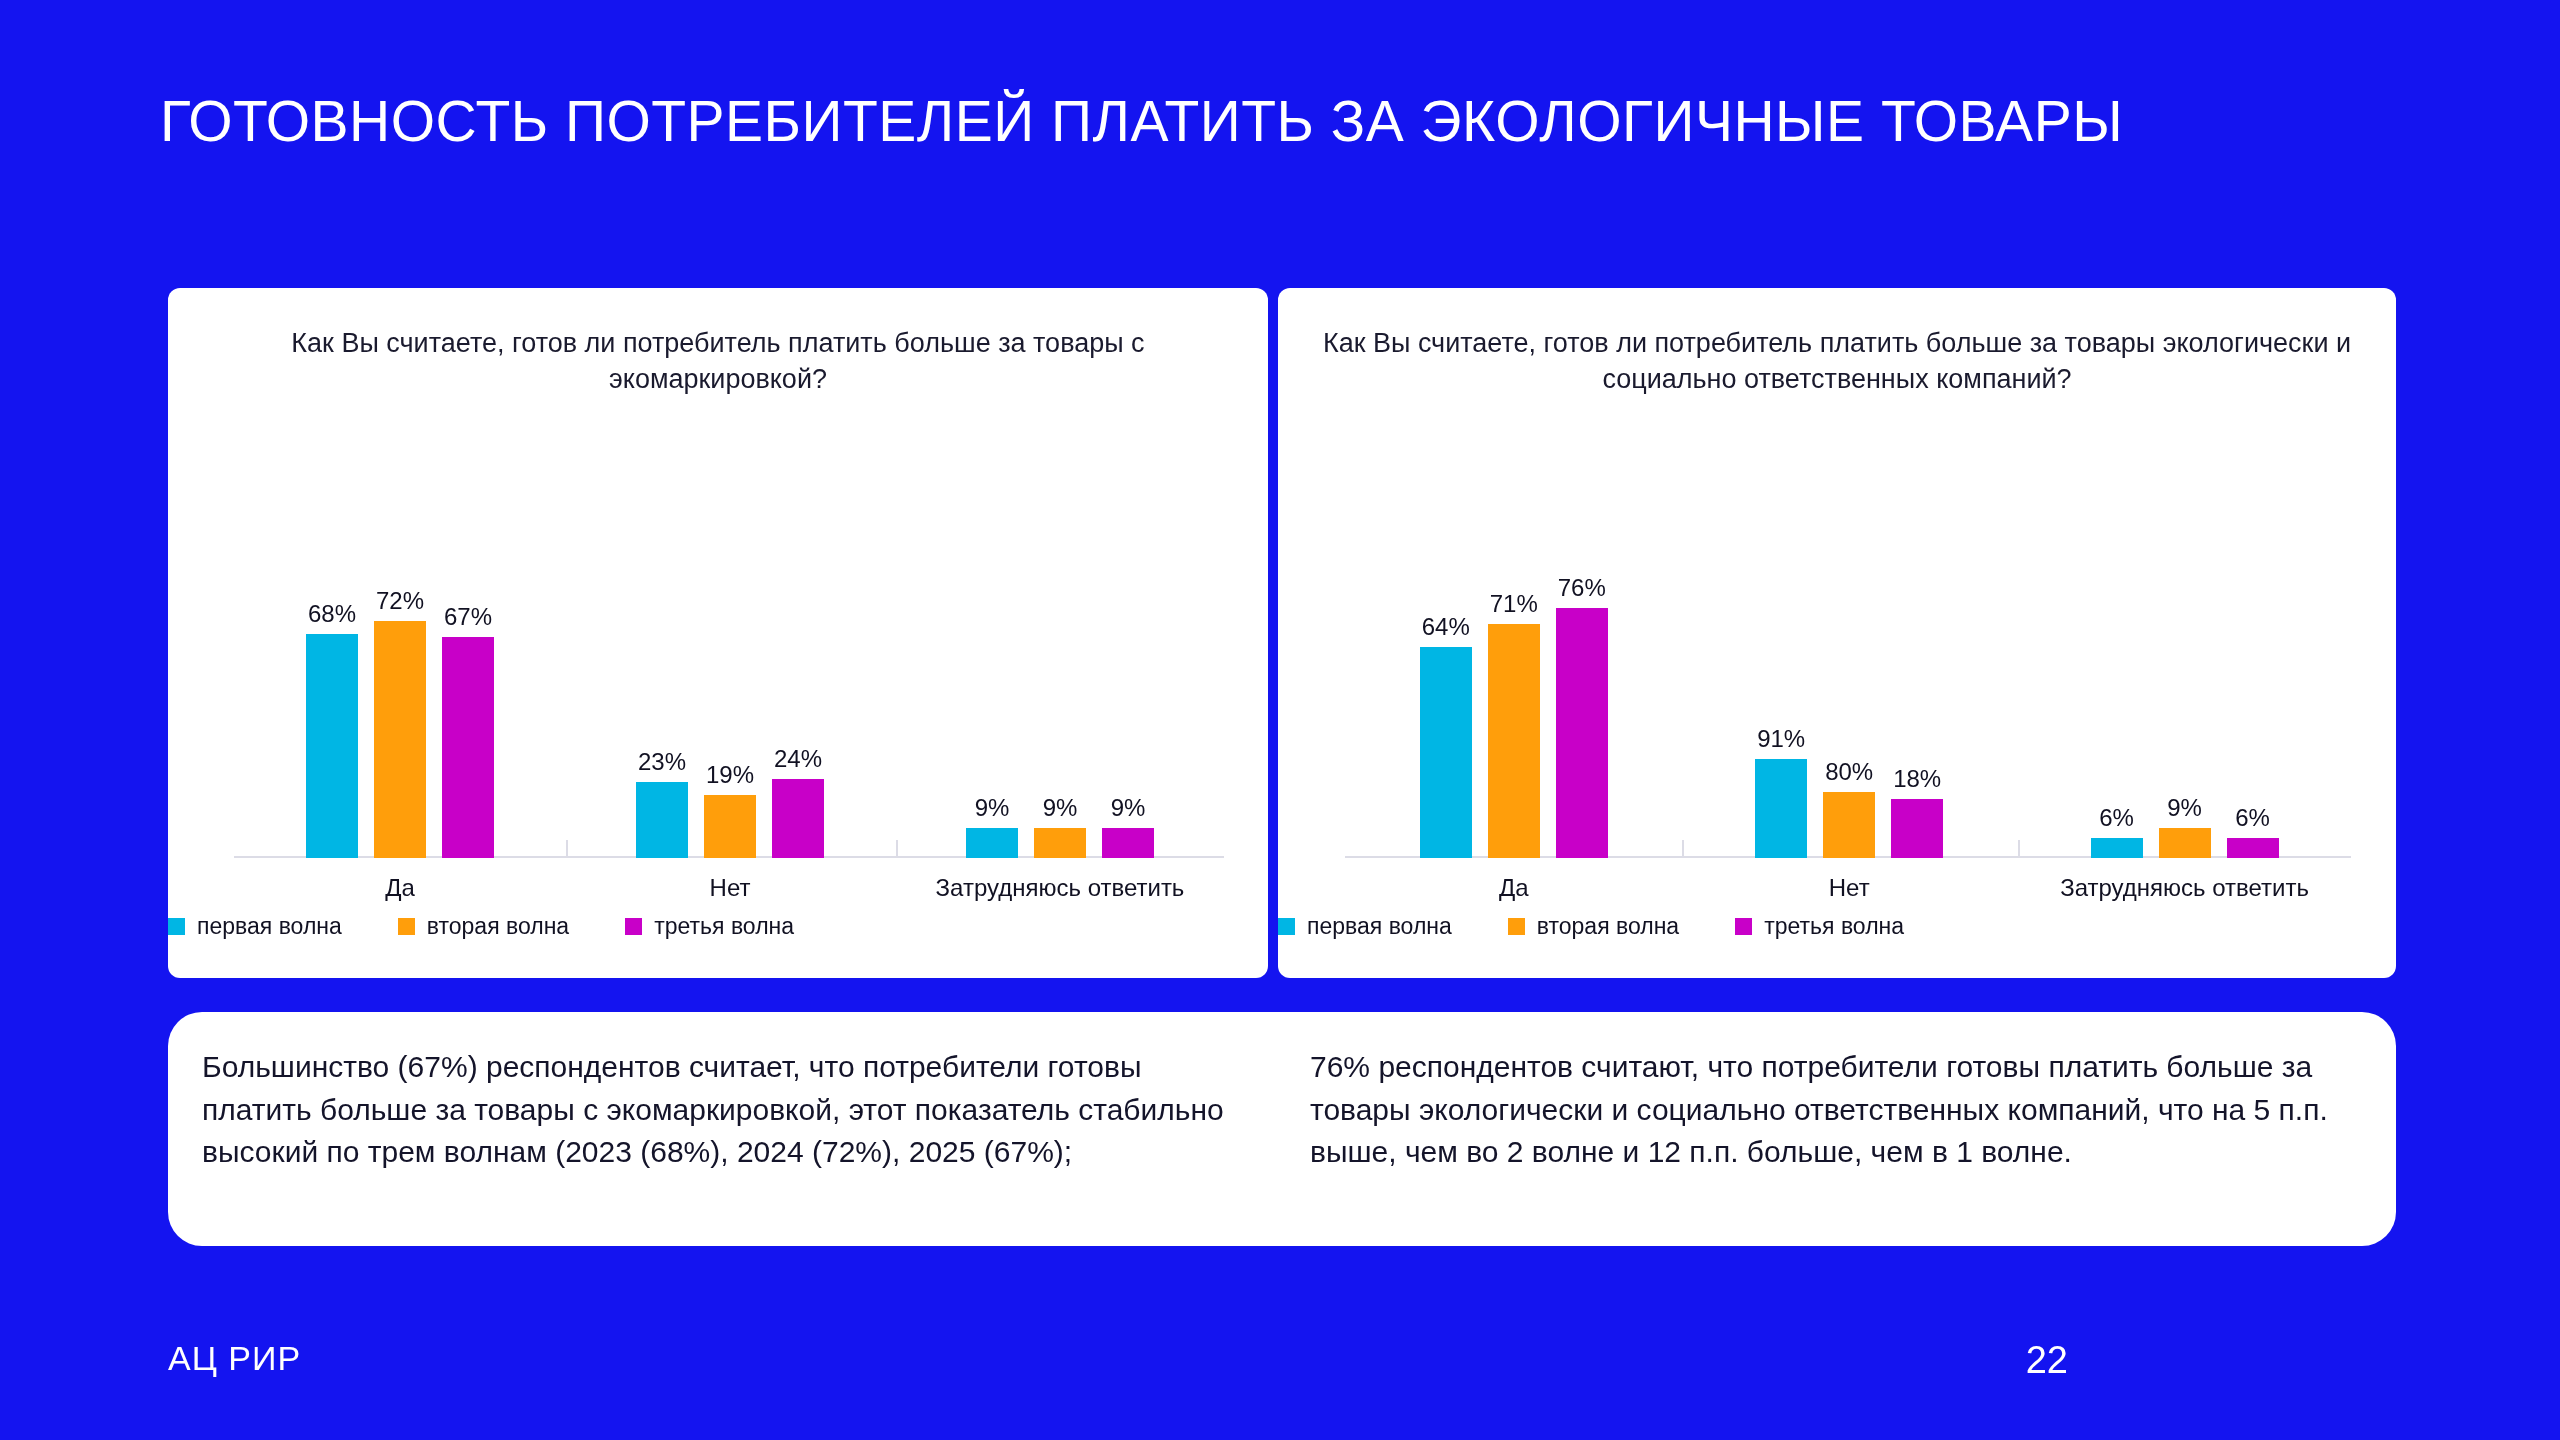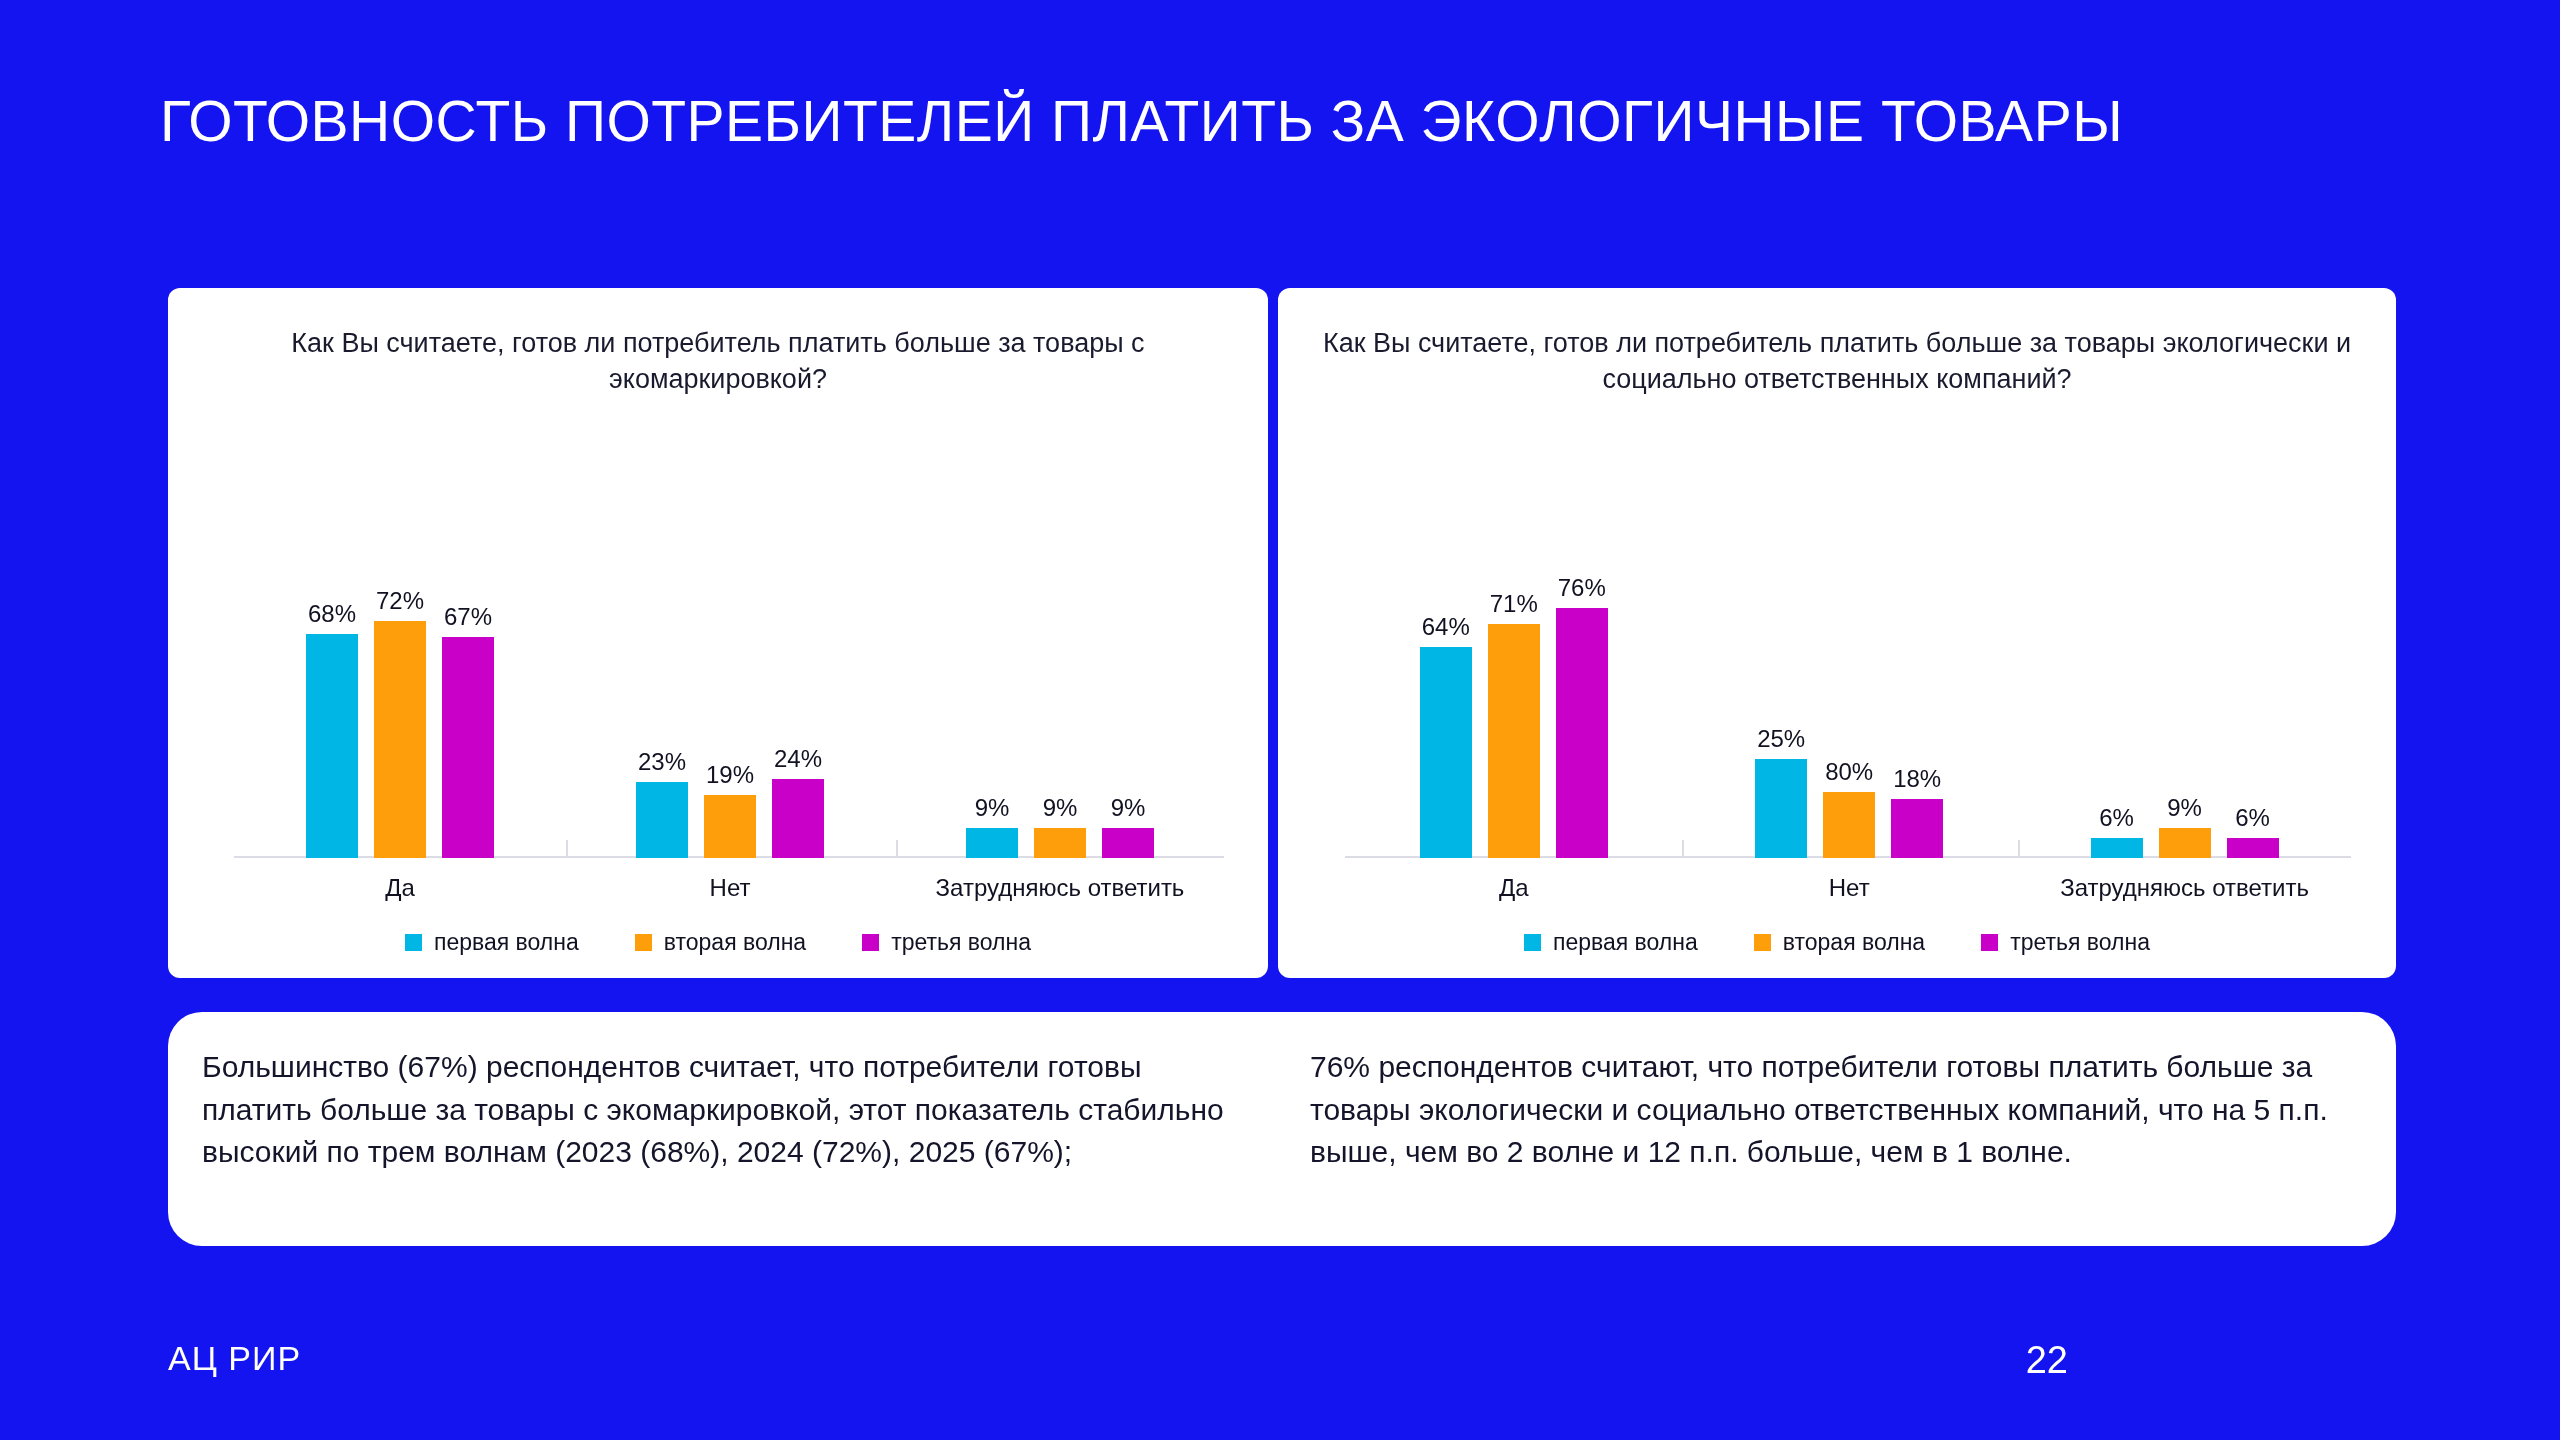--- a/index.html
+++ b/index.html
@@ -100,23 +100,23 @@
     left: 50%;
     transform: translateX(-50%);
     font-size: 24px;
     color: #111122;
     white-space: nowrap;
   }
 
   .legend {
     position: absolute;
     left: 0; right: 0;
-    bottom: 22px;
-    display: flex;
-    justify-content: center;
+    bottom: 38px;
+    display: flex;
+    justify-content: flex-start;
     gap: 56px;
   }
   .legend-item { display: flex; align-items: center; gap: 12px; }
   .legend-swatch { width: 17px; height: 17px; }
   .legend-text { font-size: 23px; color: #111122; white-space: nowrap; }
 
   .text-card {
     position: absolute;
     left: 168px; top: 1012px;
     width: 2228px; height: 234px;
@@ -246,21 +246,21 @@
           </div>
           <div class="bar-wrap">
             <span class="bar-label">76%</span>
             <div class="bar" style="height:250px;background:#C800C8"></div>
           </div>
           <span class="cat-label">Да</span>
         </div>
 
         <div class="group">
           <div class="bar-wrap">
-            <span class="bar-label">25%</span>
+            <span class="bar-label">91%</span>
             <div class="bar" style="height:99px;background:#00B6E4"></div>
           </div>
           <div class="bar-wrap">
             <span class="bar-label">80%</span>
             <div class="bar" style="height:66px;background:#FF9E0B"></div>
           </div>
           <div class="bar-wrap">
             <span class="bar-label">18%</span>
             <div class="bar" style="height:59px;background:#C800C8"></div>
           </div>

